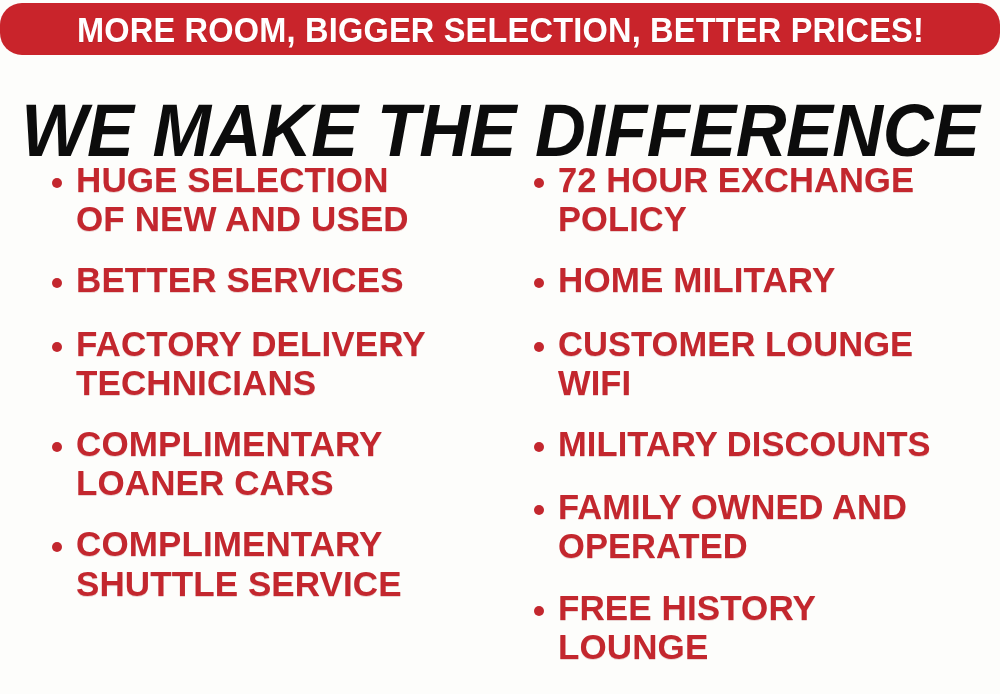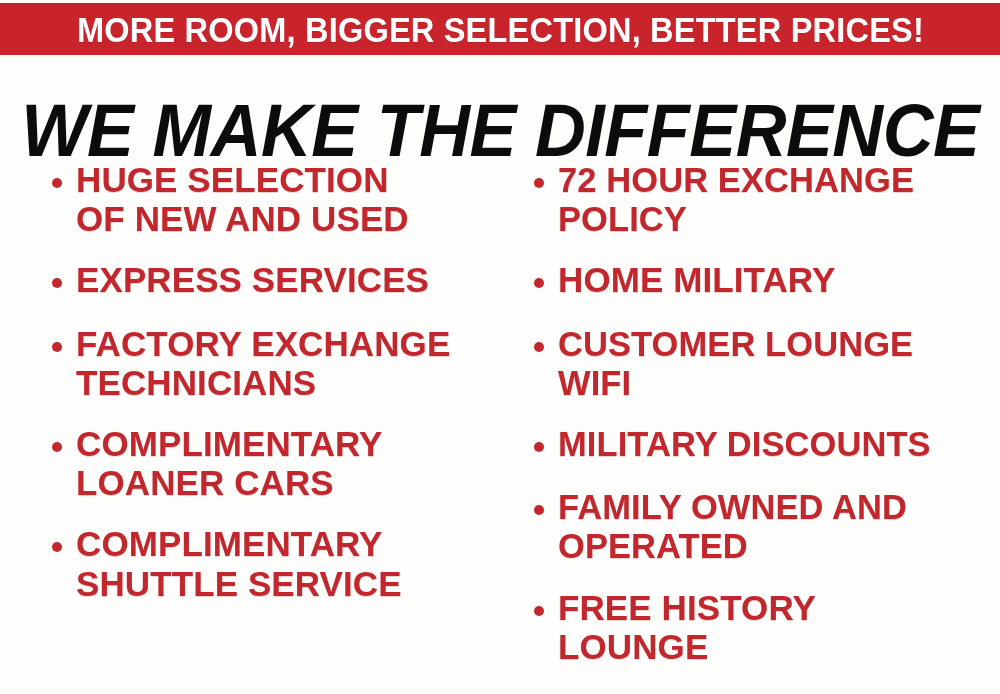--- a/index.html
+++ b/index.html
@@ -24,20 +24,21 @@
   .banner {
     position: absolute;
     left: 0;
     top: 3px;
     width: 1000px;
     height: 52px;
     background: #c9242b;
     display: flex;
     align-items: center;
     justify-content: center;
+    border-radius: 22px;
   }
   .banner-text {
     color: #ffffff;
     font-family: "Liberation Sans", sans-serif;
     font-weight: bold;
     font-size: 35px;
     letter-spacing: 0.2px;
     line-height: 1;
     white-space: nowrap;
     transform: scaleX(0.93);
@@ -153,25 +154,25 @@
   <div class="columns">
 
     <div class="column left">
       <div class="bullet-item">
         <span class="bullet-dot"></span>
         <span class="bullet-text">HUGE SELECTION
 OF NEW AND USED</span>
       </div>
       <div class="bullet-item">
         <span class="bullet-dot"></span>
-        <span class="bullet-text">EXPRESS SERVICES</span>
-      </div>
-      <div class="bullet-item">
-        <span class="bullet-dot"></span>
-        <span class="bullet-text">FACTORY EXCHANGE
+        <span class="bullet-text">BETTER SERVICES</span>
+      </div>
+      <div class="bullet-item">
+        <span class="bullet-dot"></span>
+        <span class="bullet-text">FACTORY DELIVERY
 TECHNICIANS</span>
       </div>
       <div class="bullet-item">
         <span class="bullet-dot"></span>
         <span class="bullet-text">COMPLIMENTARY
 LOANER CARS</span>
       </div>
       <div class="bullet-item">
         <span class="bullet-dot"></span>
         <span class="bullet-text">COMPLIMENTARY

